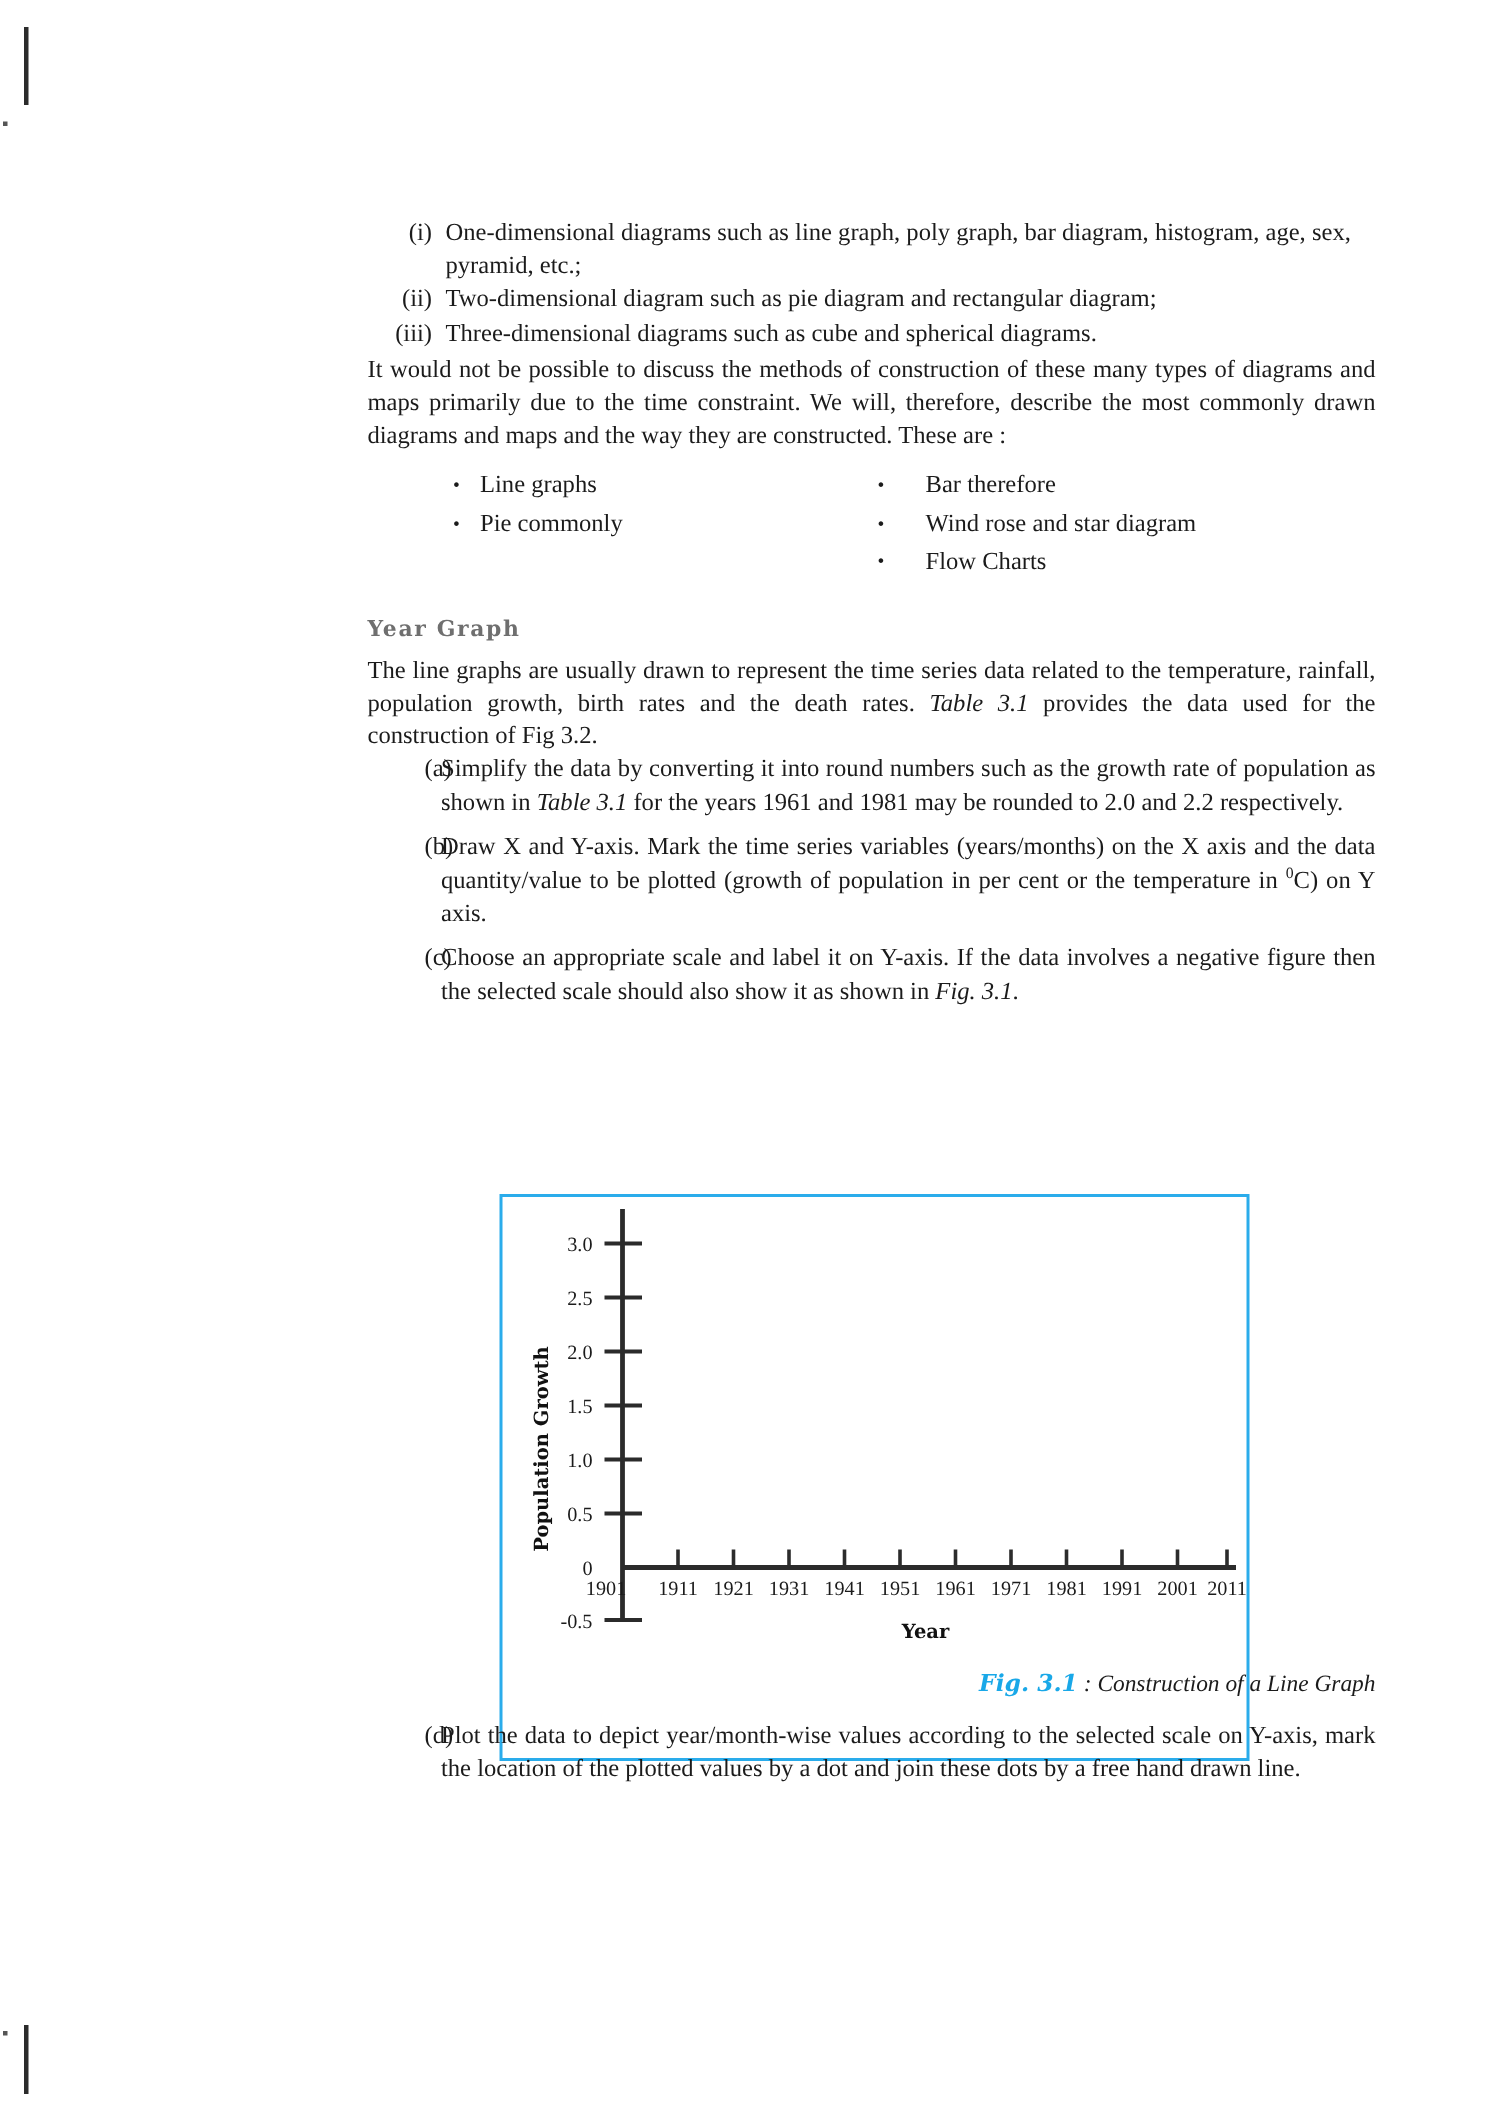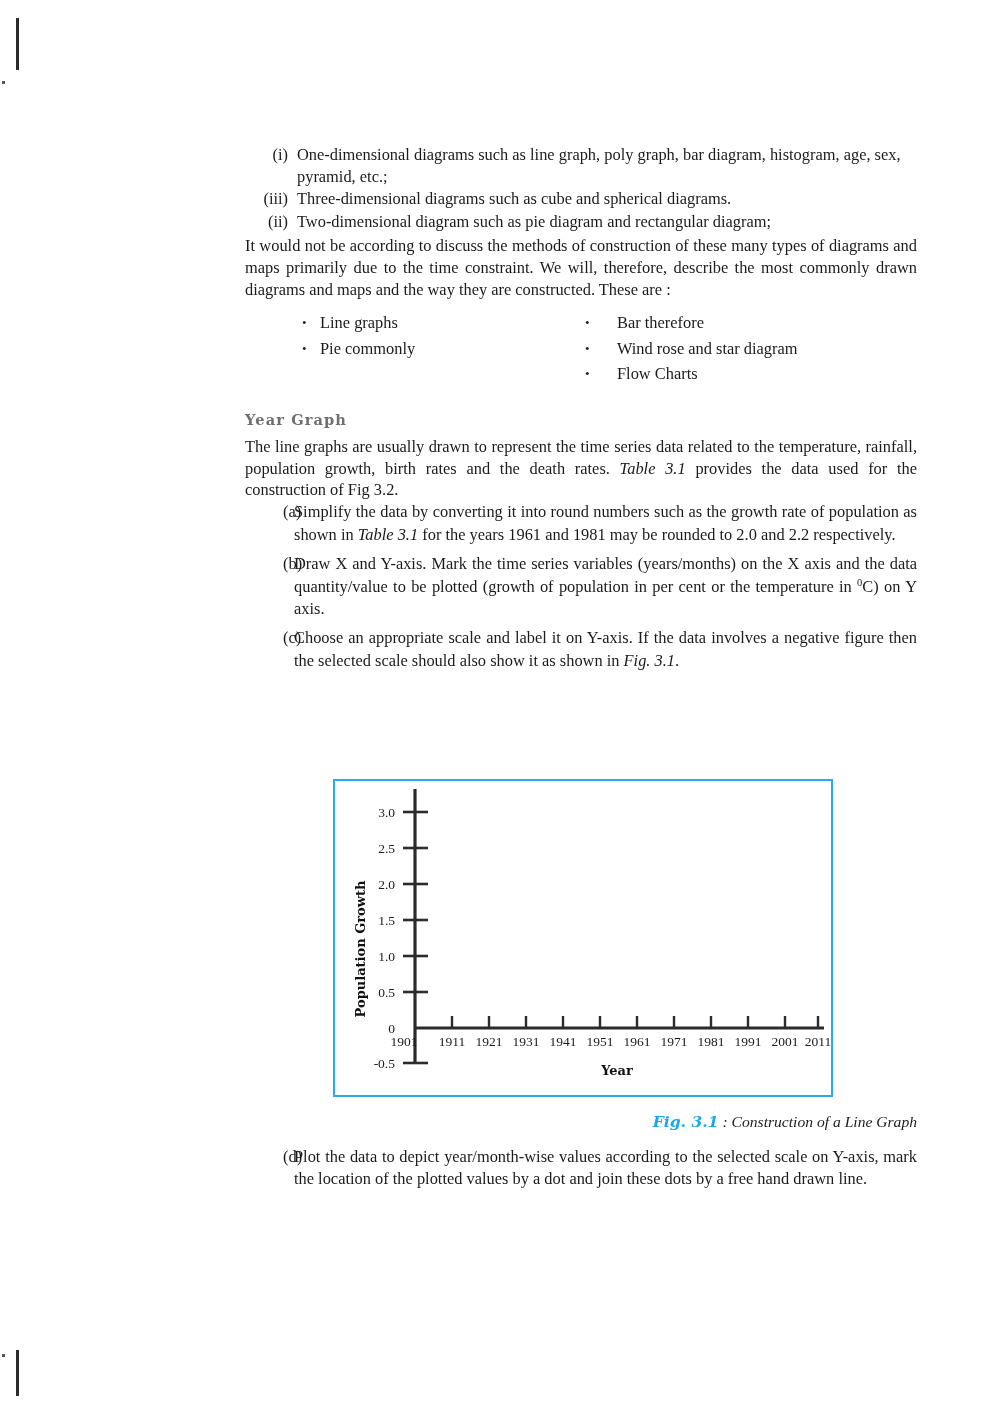--- a/index.html
+++ b/index.html
@@ -134,23 +134,23 @@
   sup.deg {
     font-size: 10.5px;
     vertical-align: super;
     line-height: 0;
   }
 
   
   .figure-wrap {
     position: absolute;
     left: 333px;
-    top: 779px;
+    top: 796px;
     width: 500px;
-    height: 318px;
+    height: 378px;
   }
   .figure-box {
     width: 100%;
     height: 100%;
     border: 2px solid #2aaceb;
     box-sizing: border-box;
     background: #ffffff;
   }
   .fig-caption {
     position: absolute;
@@ -192,30 +192,30 @@
   <div class="crop-dot crop-dot-bot"></div>
 
   <div class="content">
 
     <ul class="romanlist">
       <li>
         <span class="marker">(i)</span>
         <span class="body">One-dimensional diagrams such as line graph, poly graph, bar diagram, histogram, age, sex, pyramid, etc.;</span>
       </li>
       <li>
+        <span class="marker">(ii)</span>
+        <span class="body">Two-dimensional diagram such as pie diagram and rectangular diagram;</span>
+      </li>
+      <li>
         <span class="marker">(iii)</span>
         <span class="body">Three-dimensional diagrams such as cube and spherical diagrams.</span>
       </li>
-      <li>
-        <span class="marker">(ii)</span>
-        <span class="body">Two-dimensional diagram such as pie diagram and rectangular diagram;</span>
-      </li>
     </ul>
 
-    <p class="para">It would not be according to discuss the methods of construction of these many types of diagrams and maps primarily due to the time constraint. We will, therefore, describe the most commonly drawn diagrams and maps and the way they are constructed. These are :</p>
+    <p class="para">It would not be possible to discuss the methods of construction of these many types of diagrams and maps primarily due to the time constraint. We will, therefore, describe the most commonly drawn diagrams and maps and the way they are constructed. These are :</p>
 
     <div class="two-col-bullets">
       <div class="col col-left">
         <div class="bullet-row">
           <span class="dot">•</span>
           <span>Line graphs</span>
         </div>
         <div class="bullet-row">
           <span class="dot">•</span>
           <span>Pie commonly</span>

